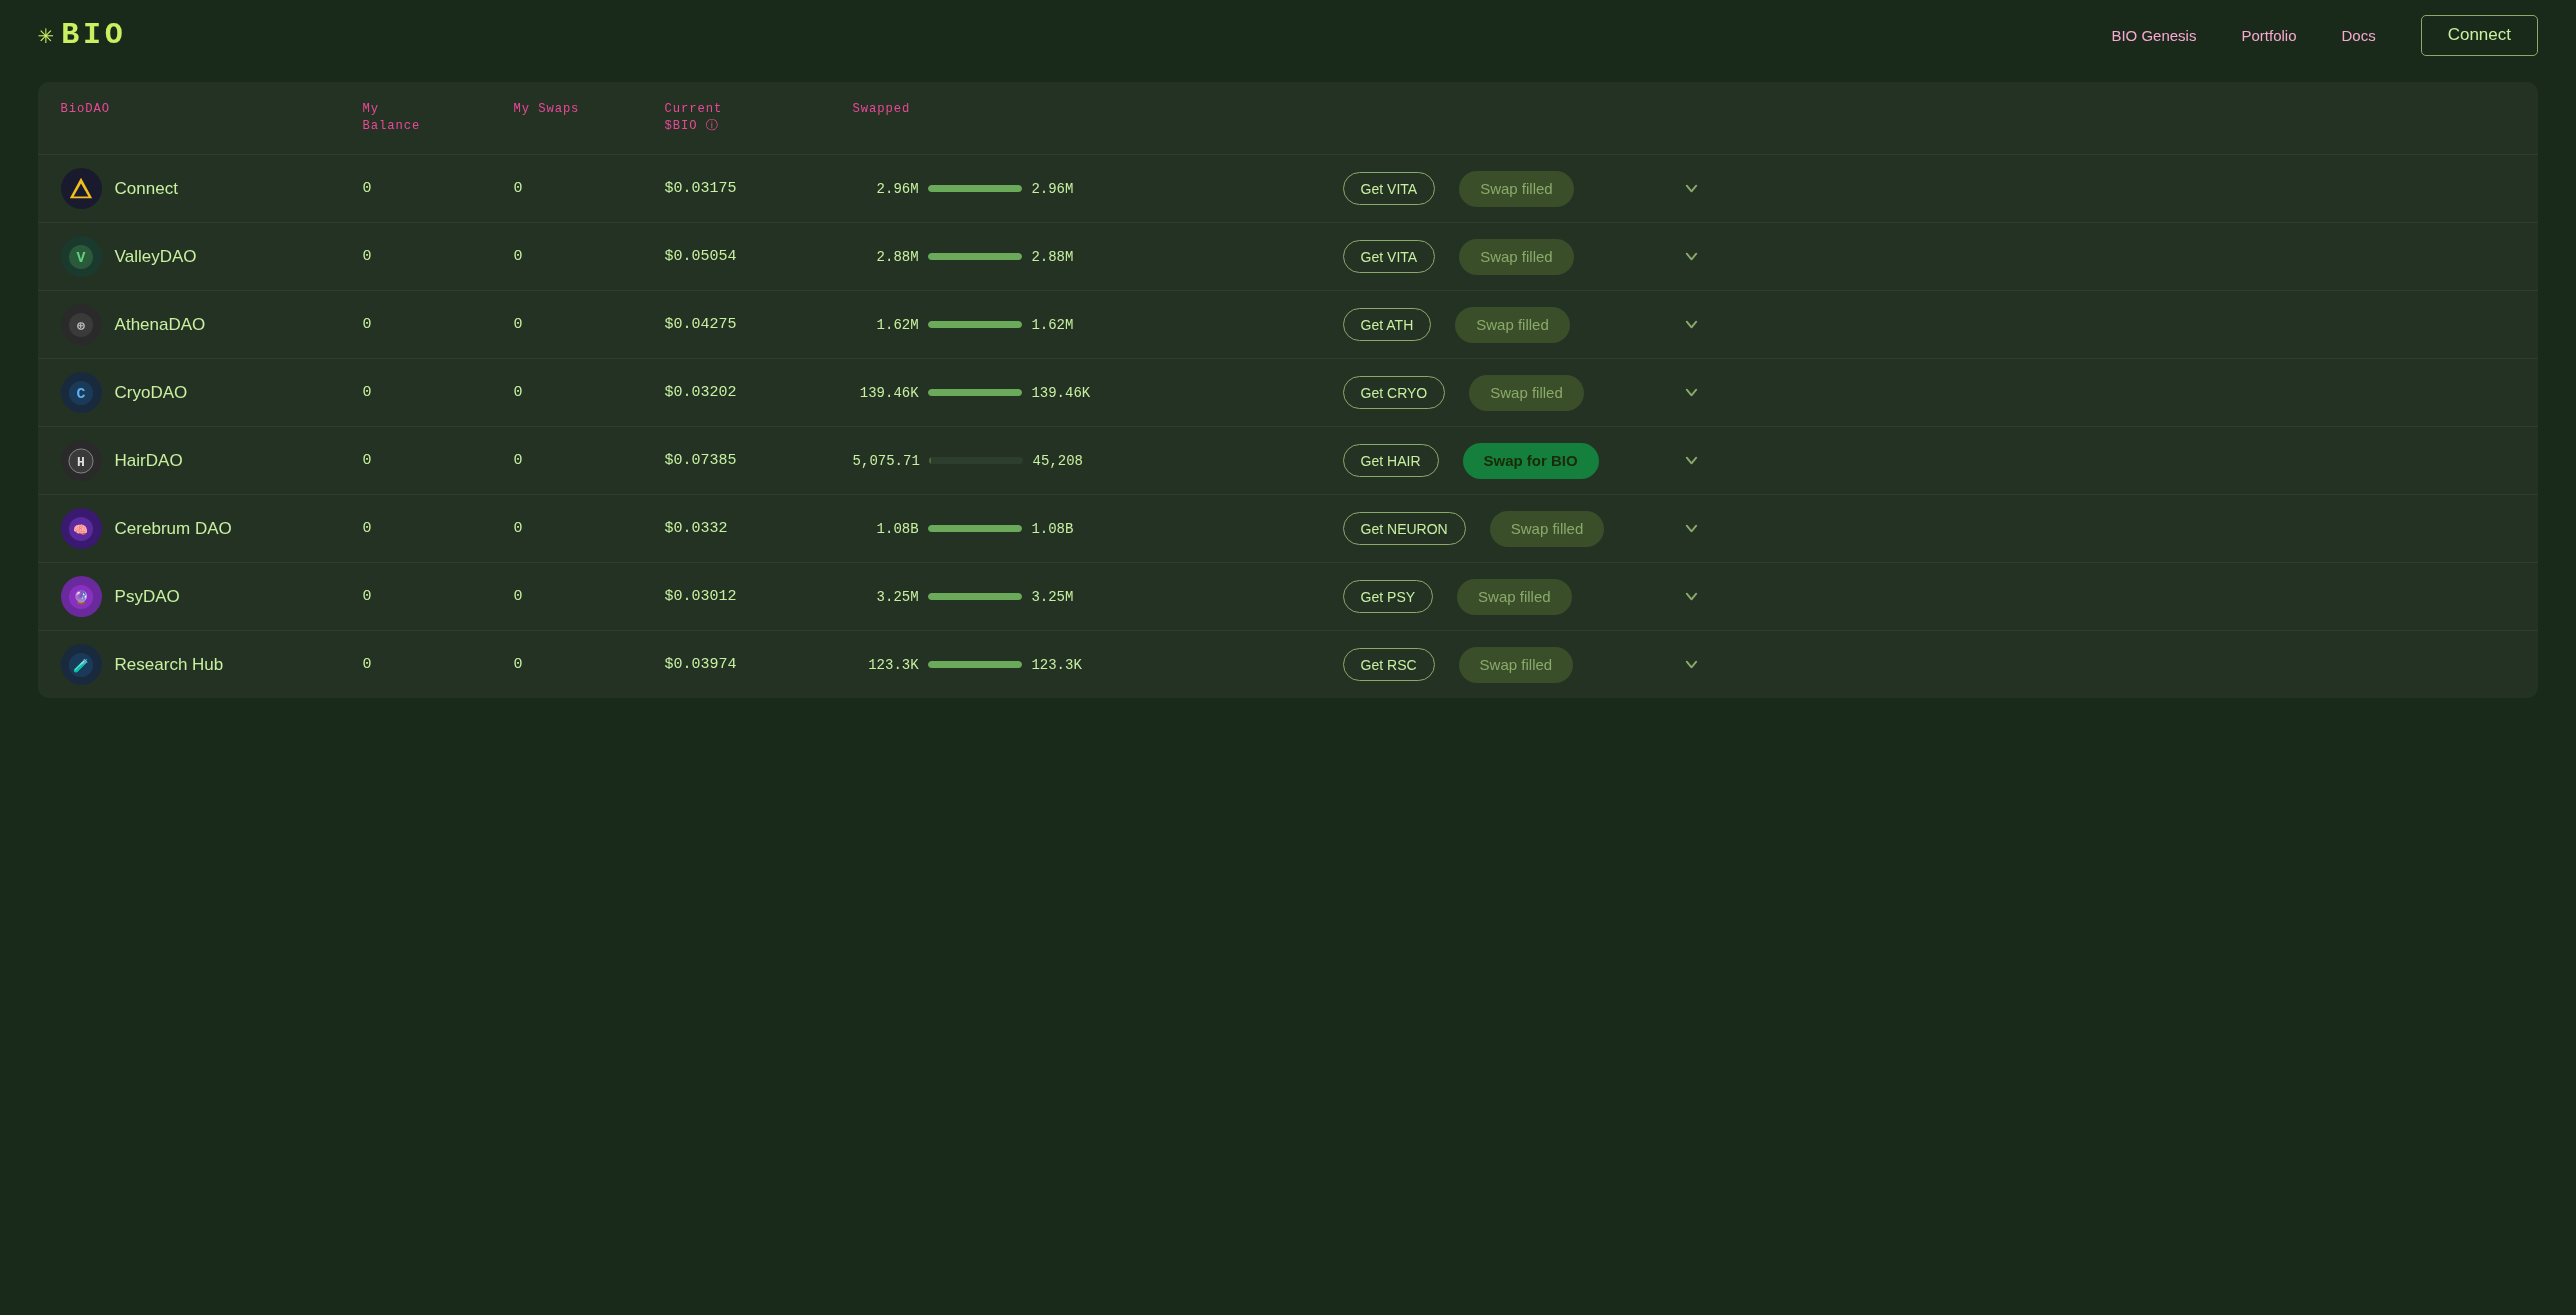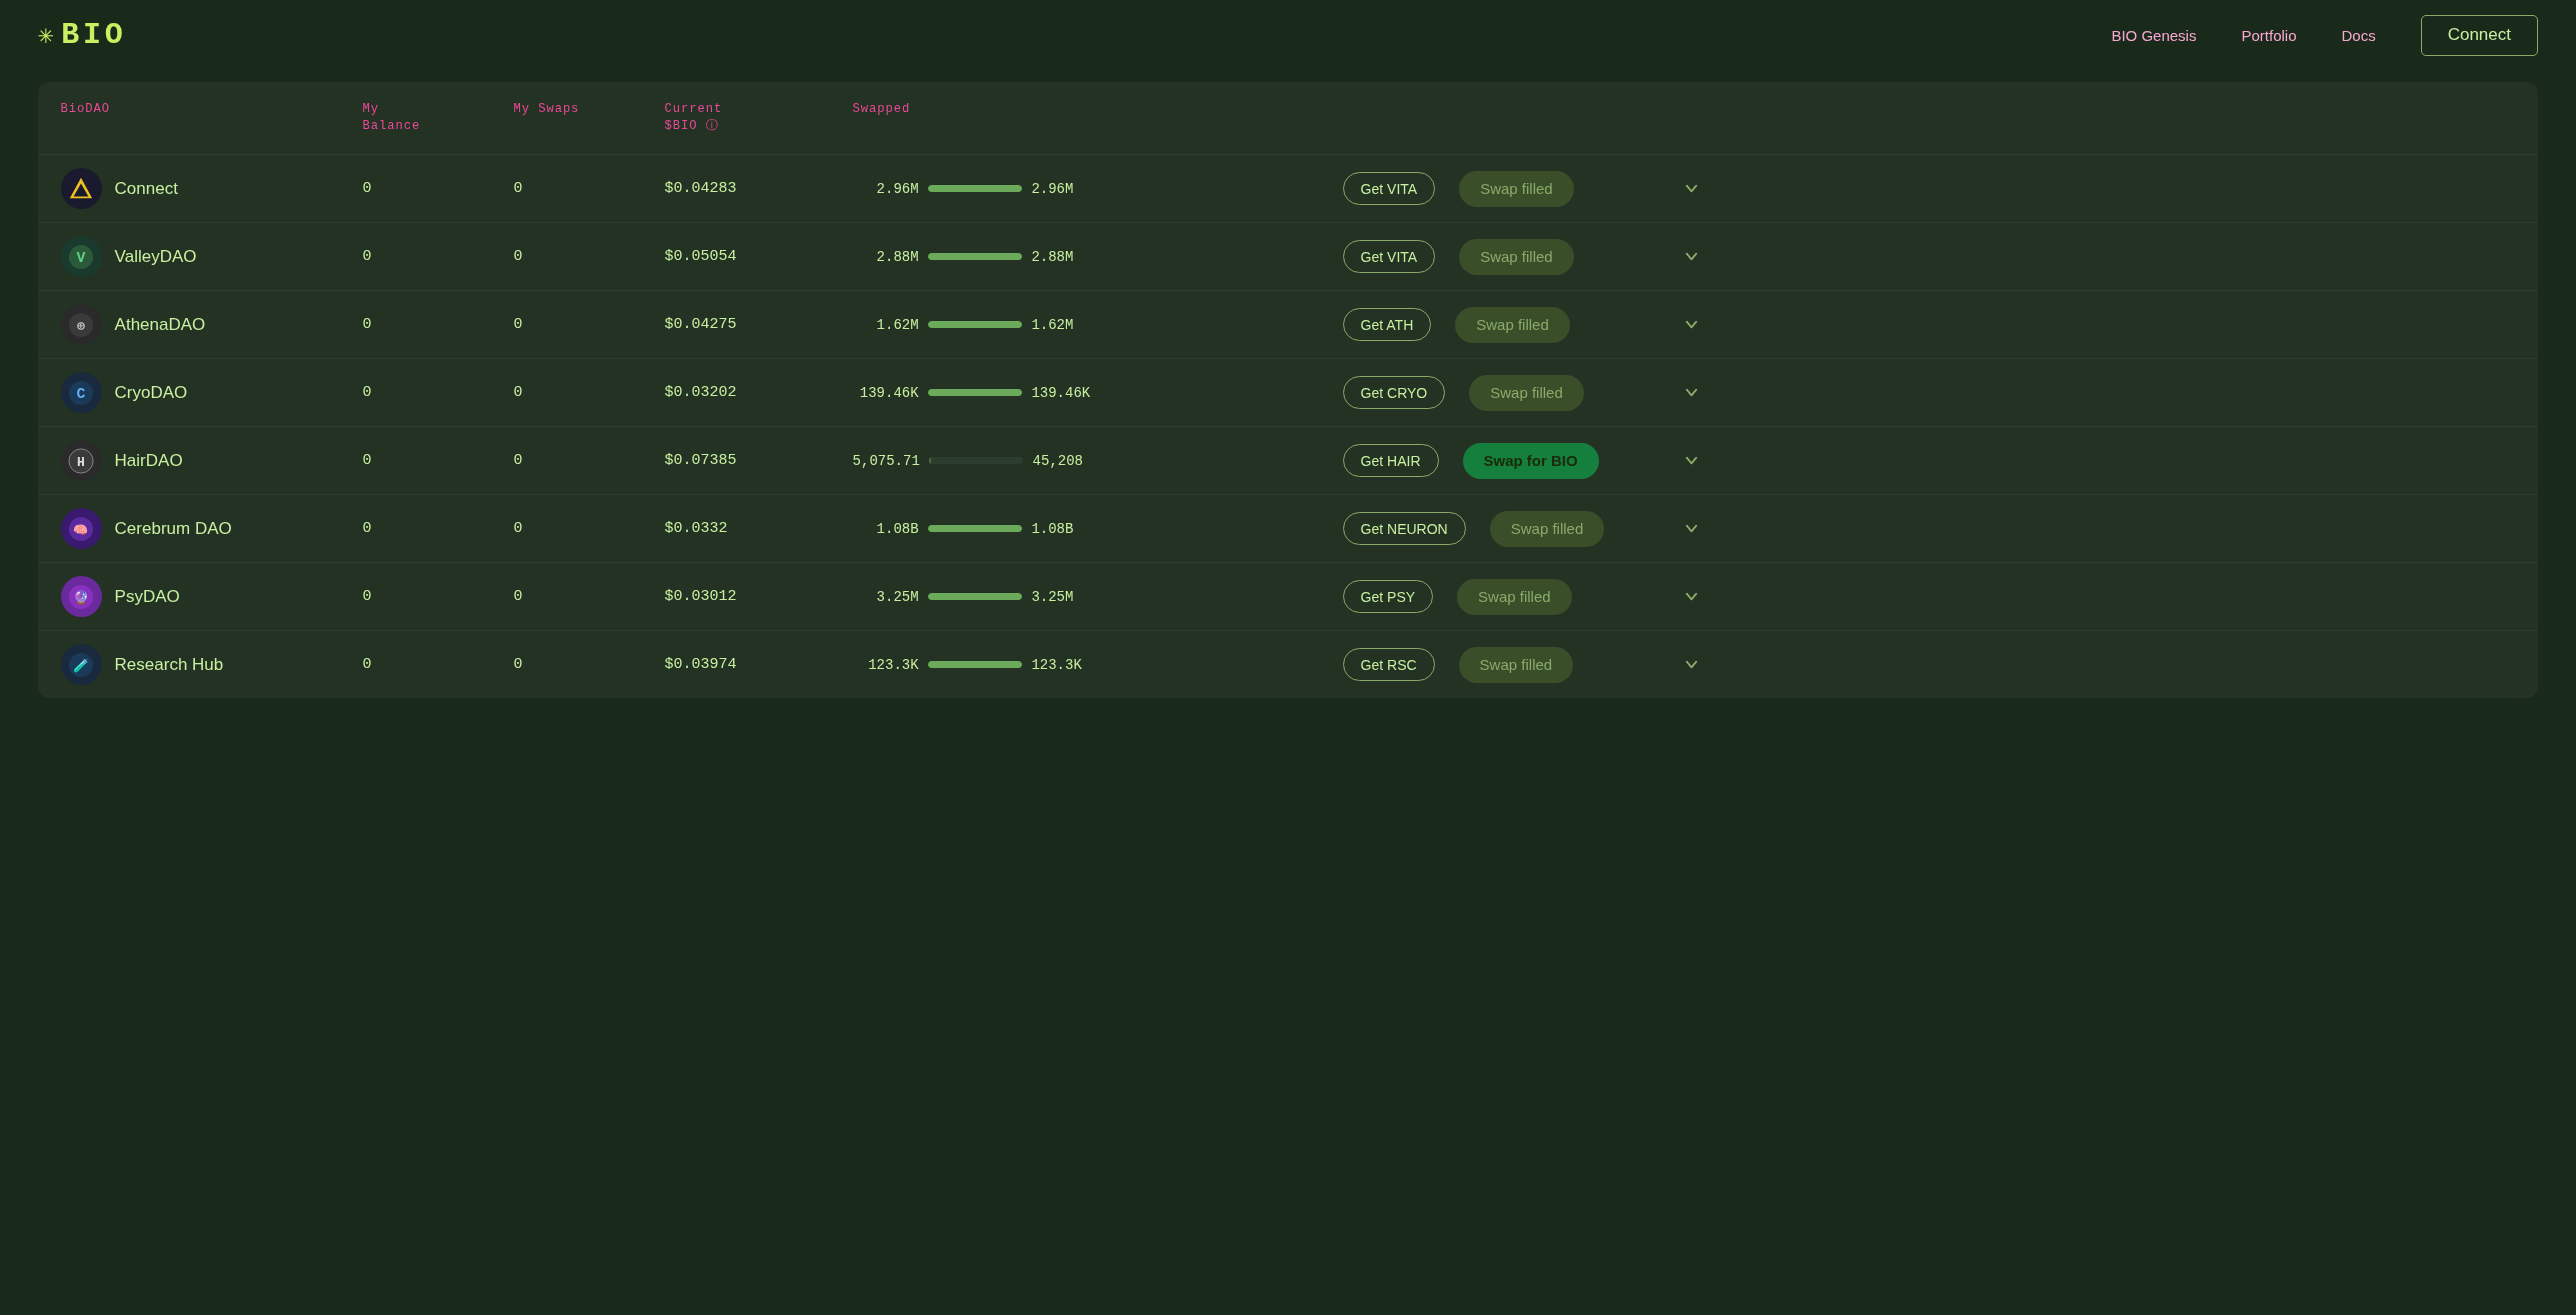--- a/index.html
+++ b/index.html
@@ -266,21 +266,21 @@
       <div class="dao-icon" style="background:#1a1a2e">
         <svg width="26" height="26" viewBox="0 0 28 28">
               <polygon points="14,2 26,24 2,24" fill="#f0c020" stroke="none"></polygon>
               <polygon points="14,8 22,22 6,22" fill="#1a1a2e" stroke="none"></polygon>
             </svg>
       </div>
       <span class="dao-name">Connect</span>
     </div>
     <div class="cell-value">0</div>
     <div class="cell-value">0</div>
-    <div class="cell-price">$0.04283</div>
+    <div class="cell-price">$0.03175</div>
     <div class="swap-info">
       <span class="swap-amount-start">2.96M</span>
       <div class="progress-bar-container">
         <div class="progress-bar-fill " style="width:100%"></div>
       </div>
       <span class="swap-amount-end">2.96M</span>
     </div>
     <div></div>
     <div class="action-cell">
       <button class="get-btn">Get VITA</button>

